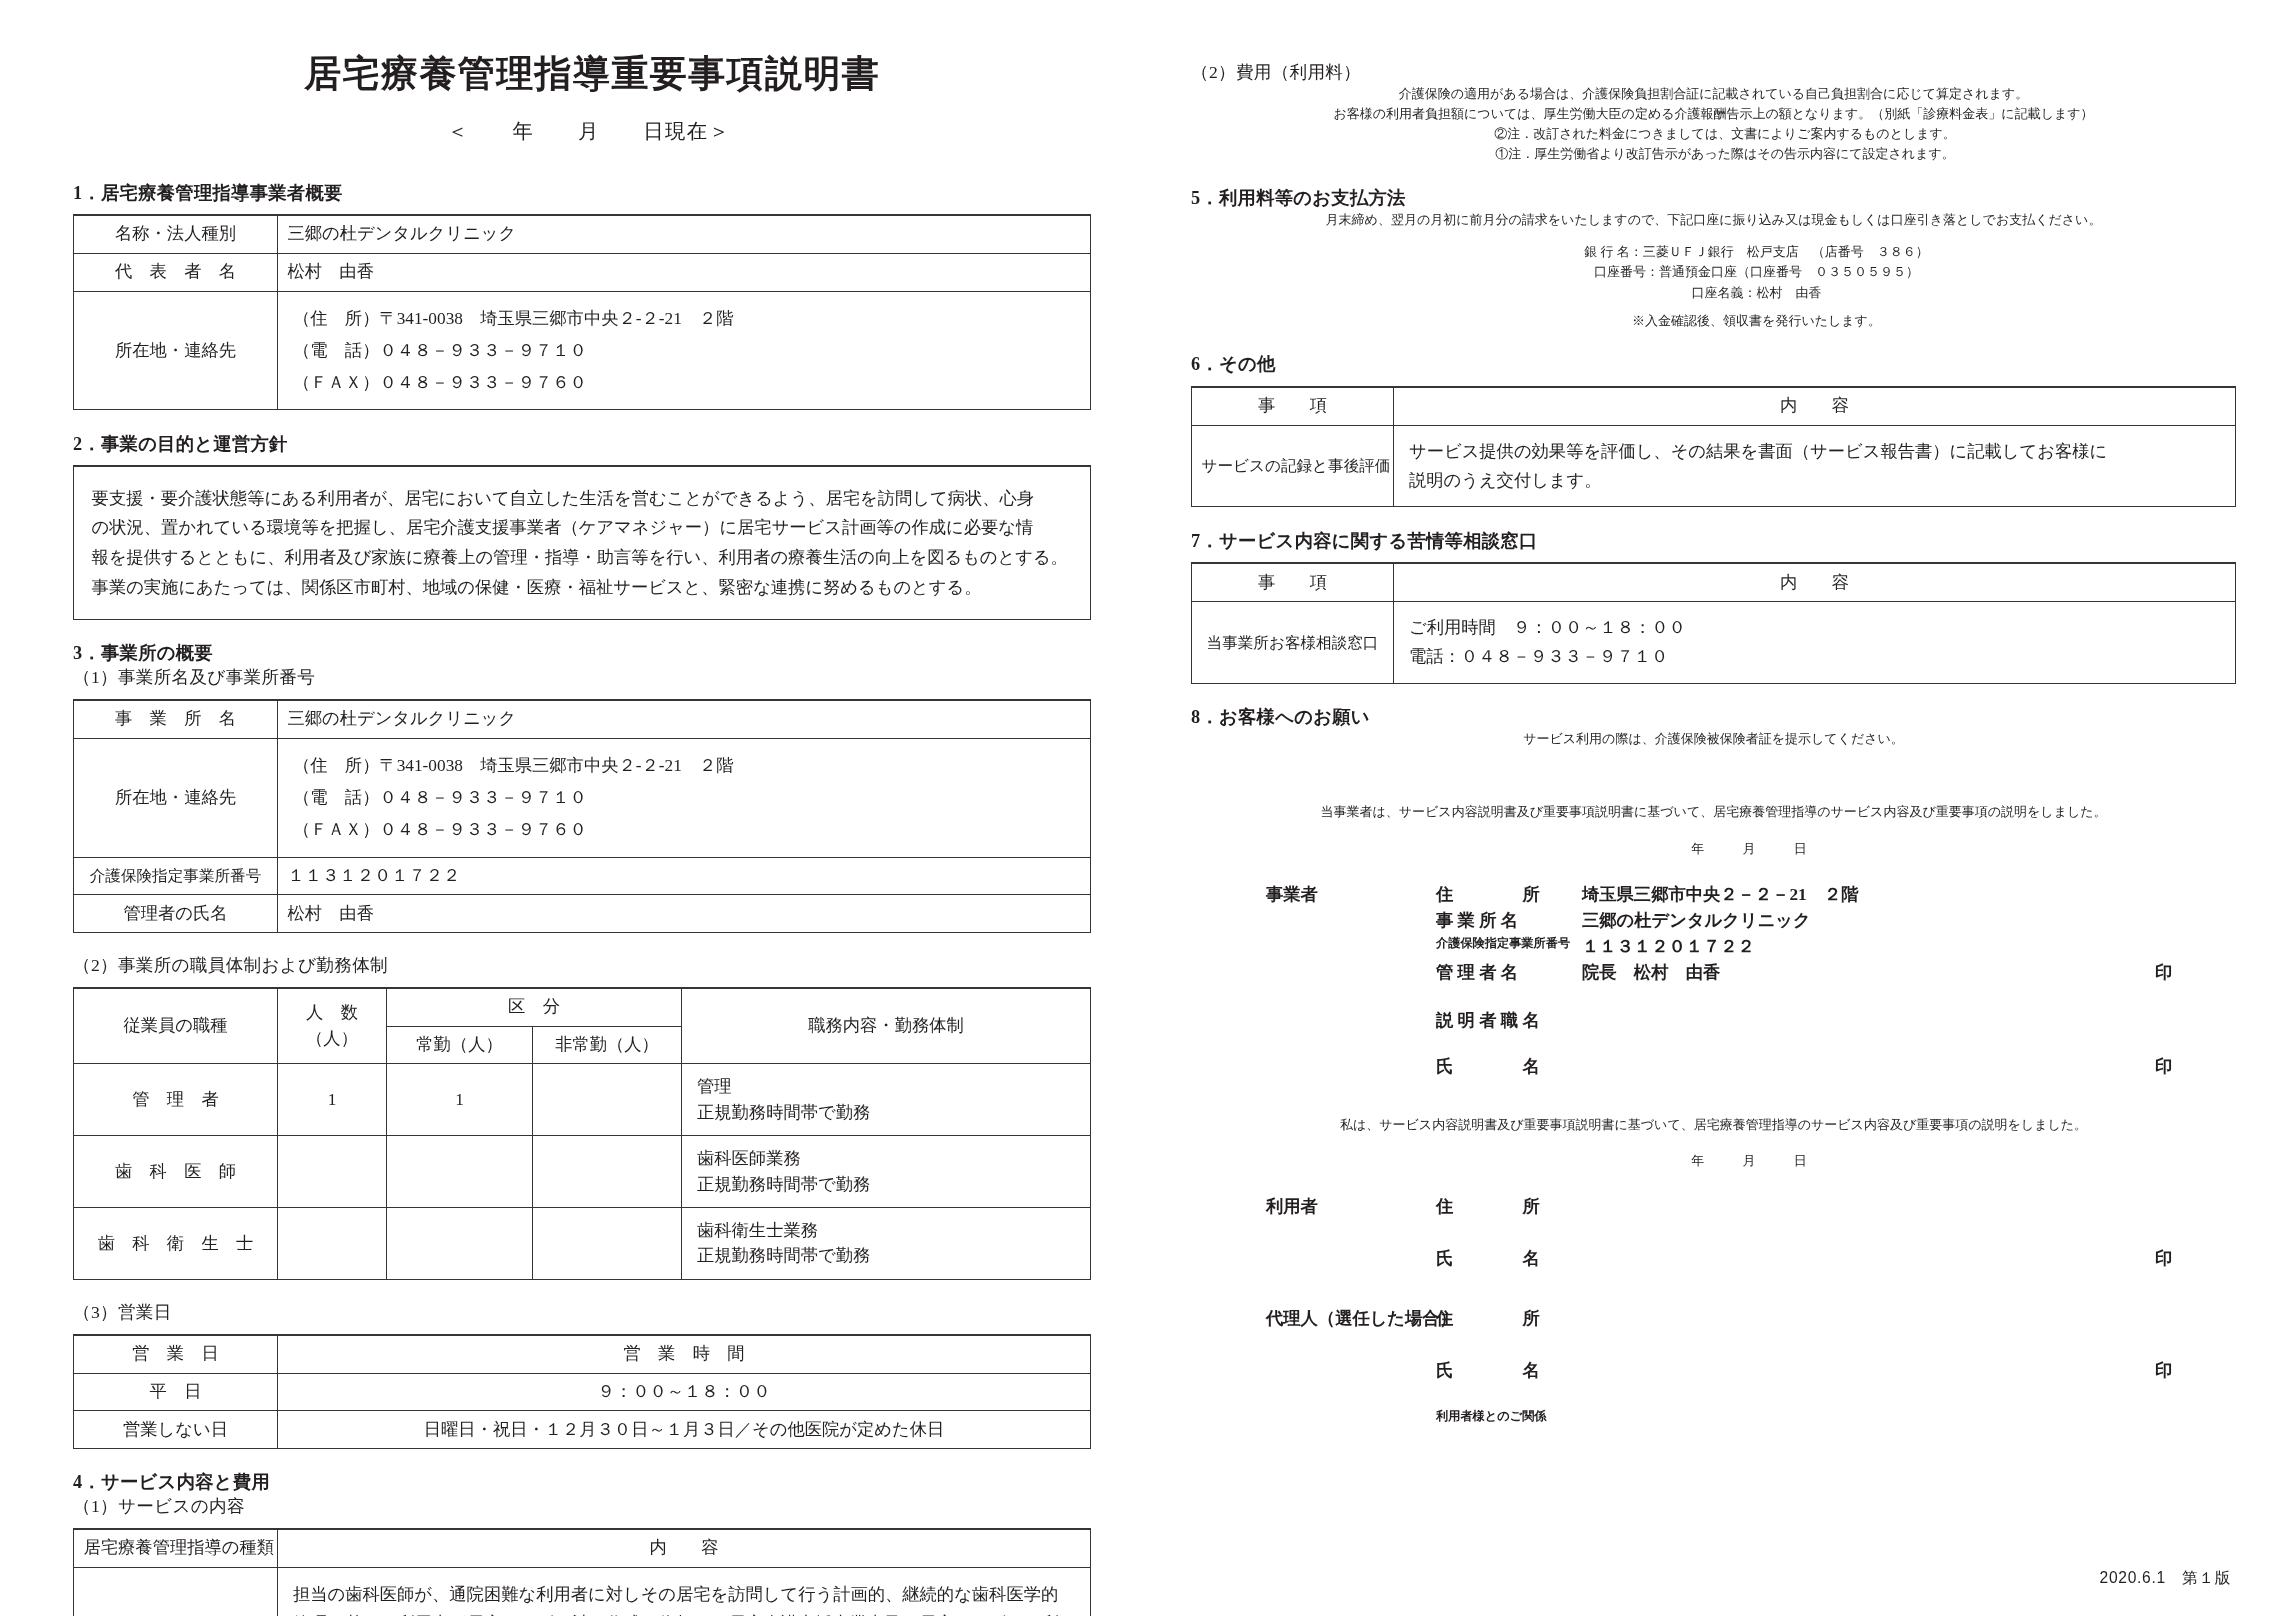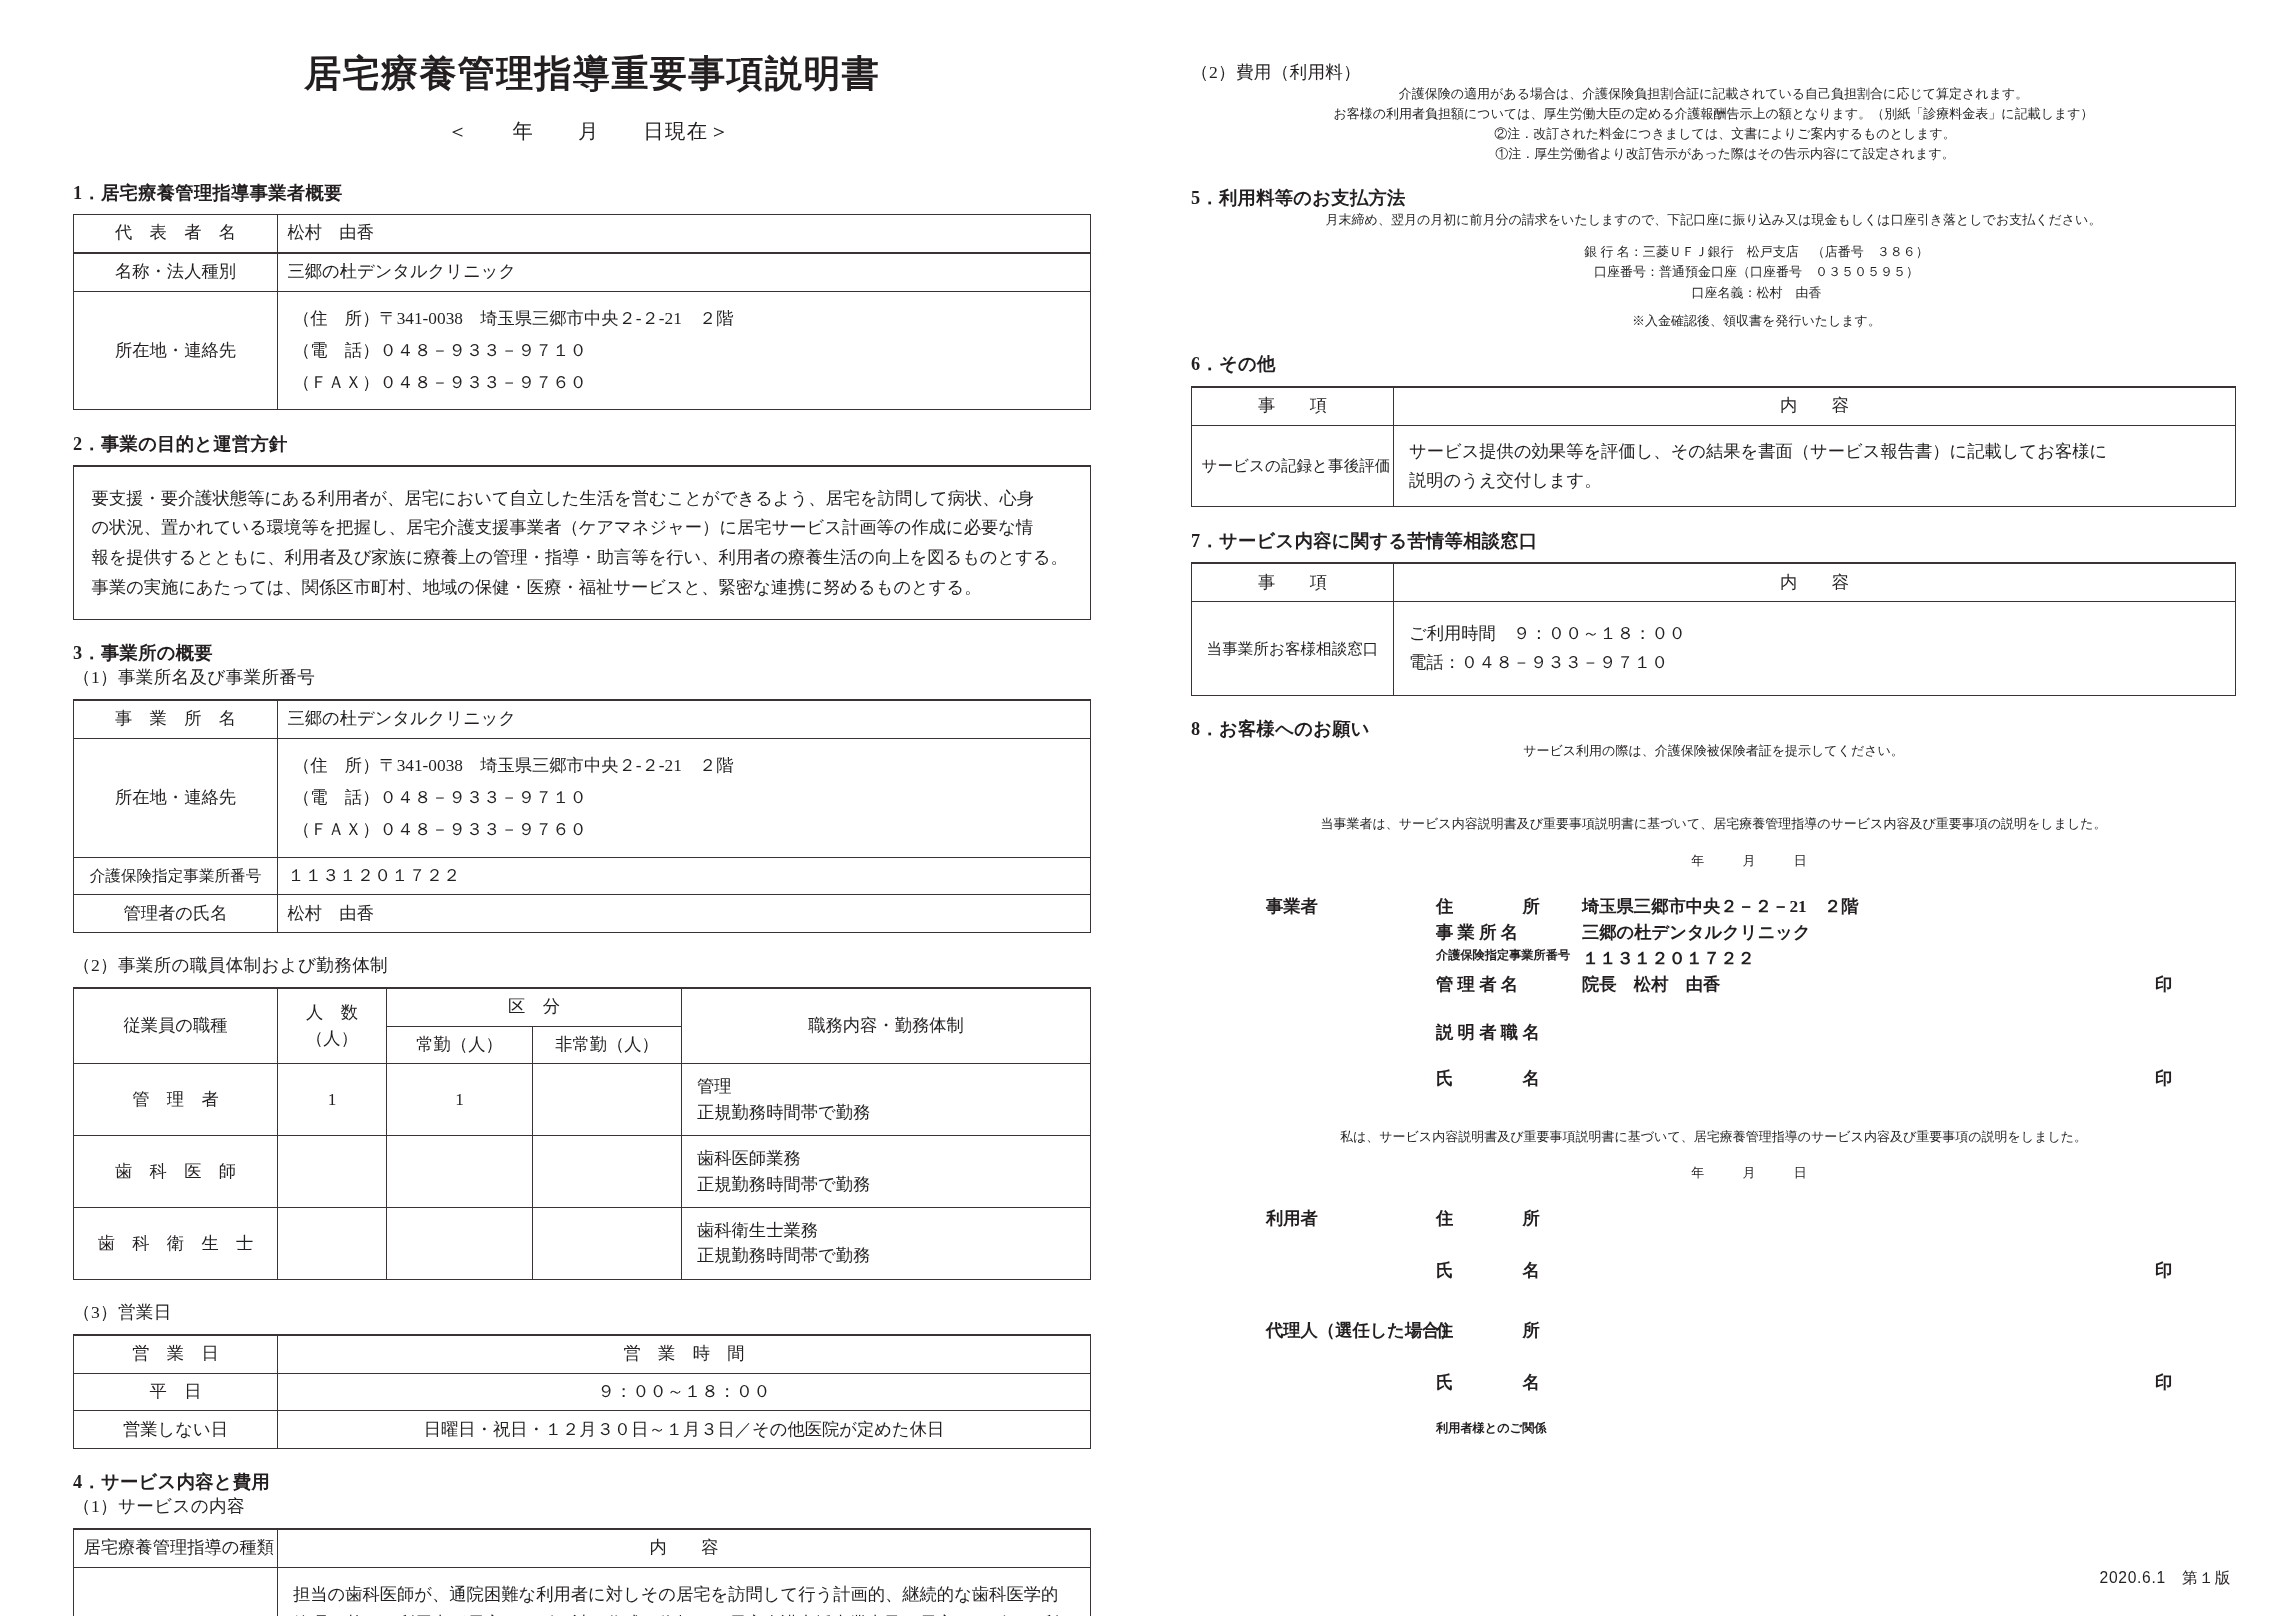--- a/index.html
+++ b/index.html
@@ -131,26 +131,26 @@
 
     <div class="sec-head">1．居宅療養管理指導事業者概要</div>
     <div class="spacer-s"></div>
     <table class="doc">
       <colgroup>
           <col style="width:204px">
           <col>
         </colgroup>
       <tbody>
         <tr>
+          <td class="lbl outer-top">名称・法人種別</td>
+          <td class="val outer-top">三郷の杜デンタルクリニック</td>
+        </tr>
+        <tr>
           <td class="lbl">代　表　者　名</td>
           <td class="val">松村　由香</td>
-        </tr>
-        <tr>
-          <td class="lbl outer-top">名称・法人種別</td>
-          <td class="val outer-top">三郷の杜デンタルクリニック</td>
         </tr>
         <tr>
           <td class="lbl">所在地・連絡先</td>
           <td class="val multi" style="line-height:1.85;padding:11px 15px">（住　所）〒341-0038　埼玉県三郷市中央２-２-21　２階
 （電　話）０４８－９３３－９７１０
 （ＦＡＸ）０４８－９３３－９７６０</td>
         </tr>
       </tbody>
     </table>
 
@@ -360,21 +360,21 @@
           <col style="width:202px">
           <col>
         </colgroup>
       <tbody>
         <tr>
           <td class="lbl outer-top">事　　項</td>
           <td class="ctr outer-top">内　　容</td>
         </tr>
         <tr>
           <td class="lbl" style="font-size:15.6px">当事業所お客様相談窓口</td>
-          <td class="val multi" style="padding:17px 15px;line-height:1.7">ご利用時間　９：００～１８：００
+          <td class="val multi" style="padding:11px 15px;line-height:1.7">ご利用時間　９：００～１８：００
 電話：０４８－９３３－９７１０</td>
         </tr>
       </tbody>
     </table>
 
     <div class="spacer-m"></div>
 
     <div class="sec-head">8．お客様へのお願い</div>
     <div class="para">サービス利用の際は、介護保険被保険者証を提示してください。</div>
 

